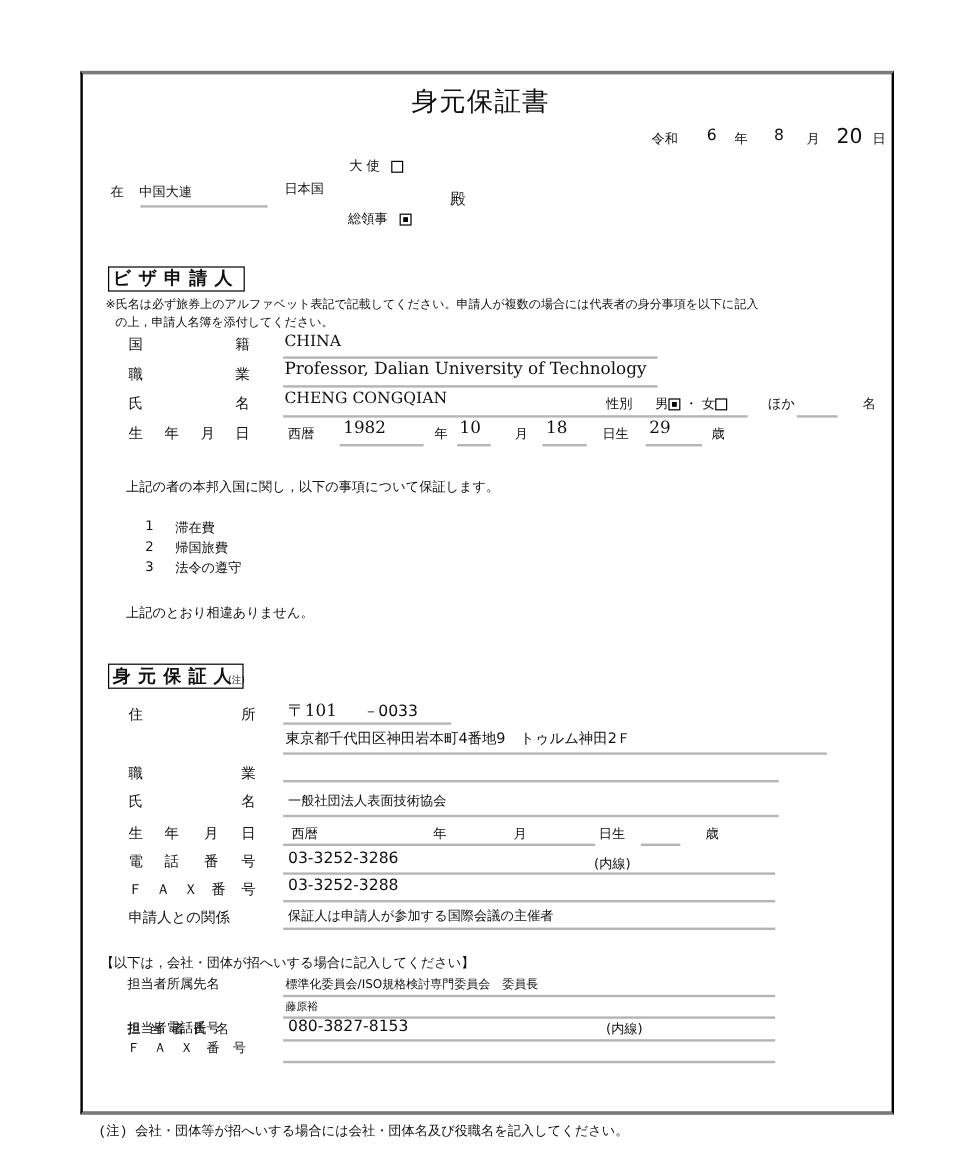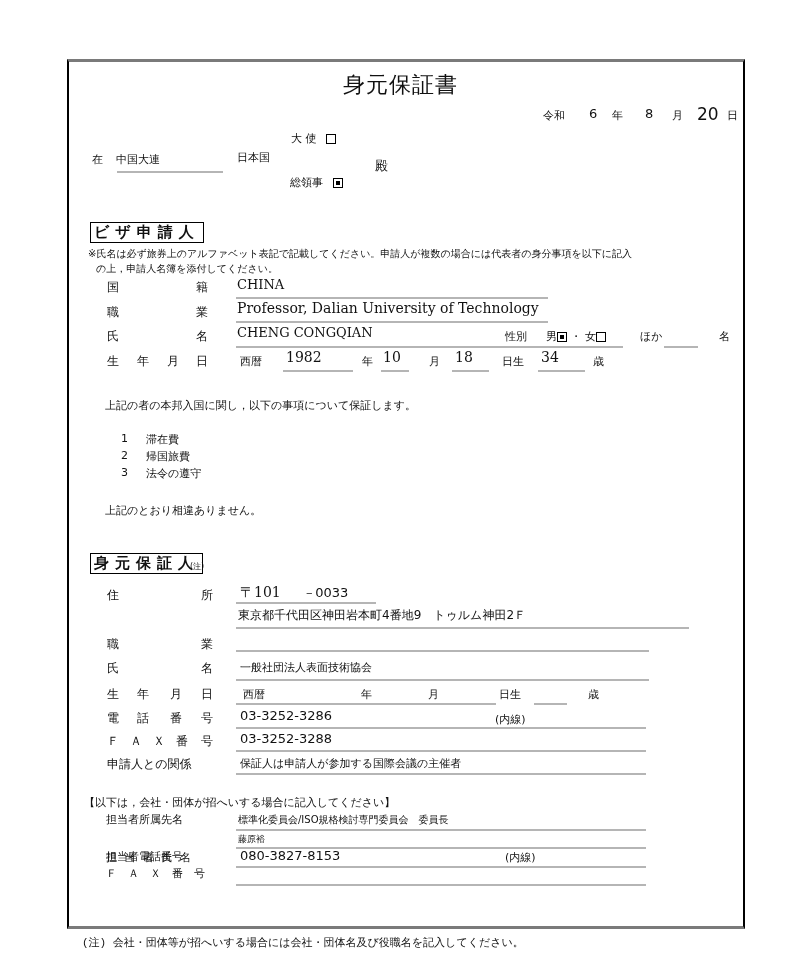--- a/index.html
+++ b/index.html
@@ -84,21 +84,21 @@
 <div class="abs sm" style="left:240px;top:354px;">西暦</div>
 <div class="abs serif" style="left:286px;top:349px;font-size:14px;">1982</div>
 <div class="uline" style="left:283px;top:370px;width:70px;"></div>
 <div class="abs sm" style="left:362px;top:354px;">年</div>
 <div class="abs serif" style="left:383px;top:349px;font-size:14px;text-align:right;">10</div>
 <div class="uline" style="left:381px;top:370px;width:28px;"></div>
 <div class="abs sm" style="left:429px;top:354px;">月</div>
 <div class="abs serif" style="left:455px;top:349px;font-size:14px;">18</div>
 <div class="uline" style="left:452px;top:370px;width:37px;"></div>
 <div class="abs sm" style="left:502px;top:354px;">日生</div>
-<div class="abs serif" style="left:541px;top:349px;font-size:14px;">34</div>
+<div class="abs serif" style="left:541px;top:349px;font-size:14px;">29</div>
 <div class="uline" style="left:538px;top:370px;width:47px;"></div>
 <div class="abs sm" style="left:593px;top:354px;">歳</div>
 
 <div class="abs sm" style="left:105px;top:398px;">上記の者の本邦入国に関し，以下の事項について保証します。</div>
 <div class="abs sm" style="left:121px;top:432px;">1</div>
 <div class="abs sm" style="left:146px;top:432px;">滞在費</div>
 <div class="abs sm" style="left:121px;top:449px;">2</div>
 <div class="abs sm" style="left:146px;top:449px;">帰国旅費</div>
 <div class="abs sm" style="left:121px;top:466px;">3</div>
 <div class="abs sm" style="left:146px;top:466px;">法令の遵守</div>

